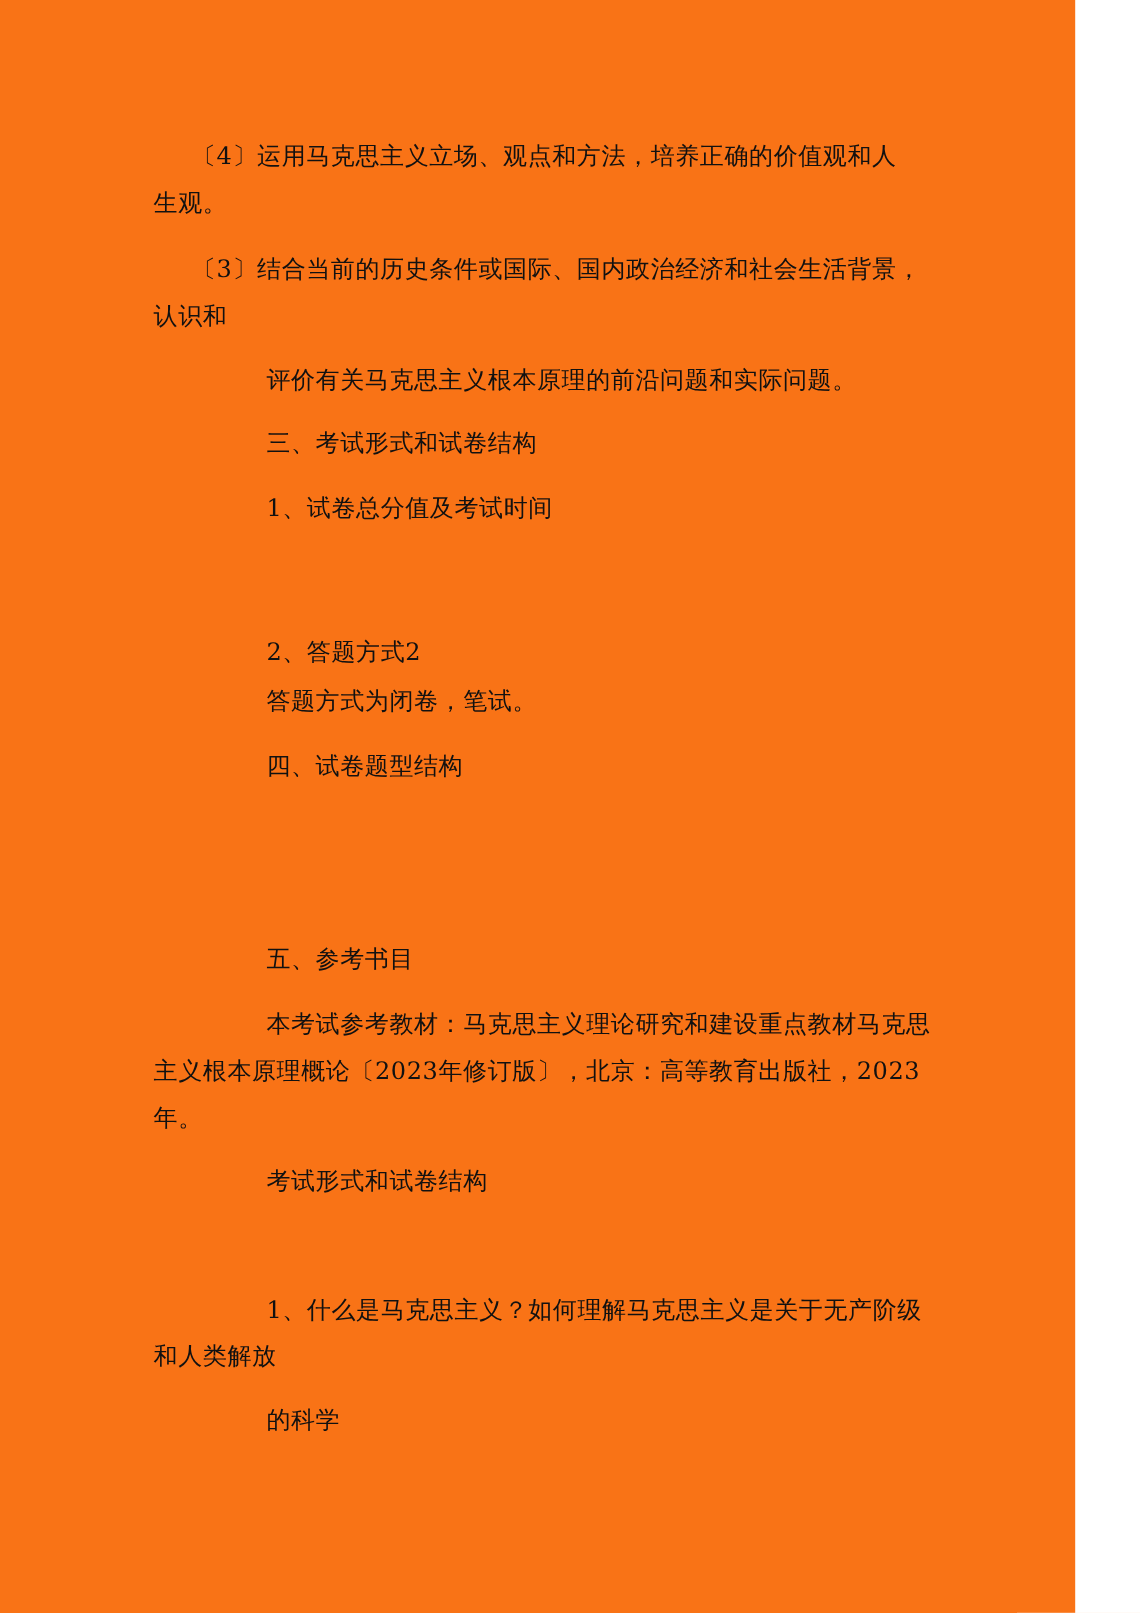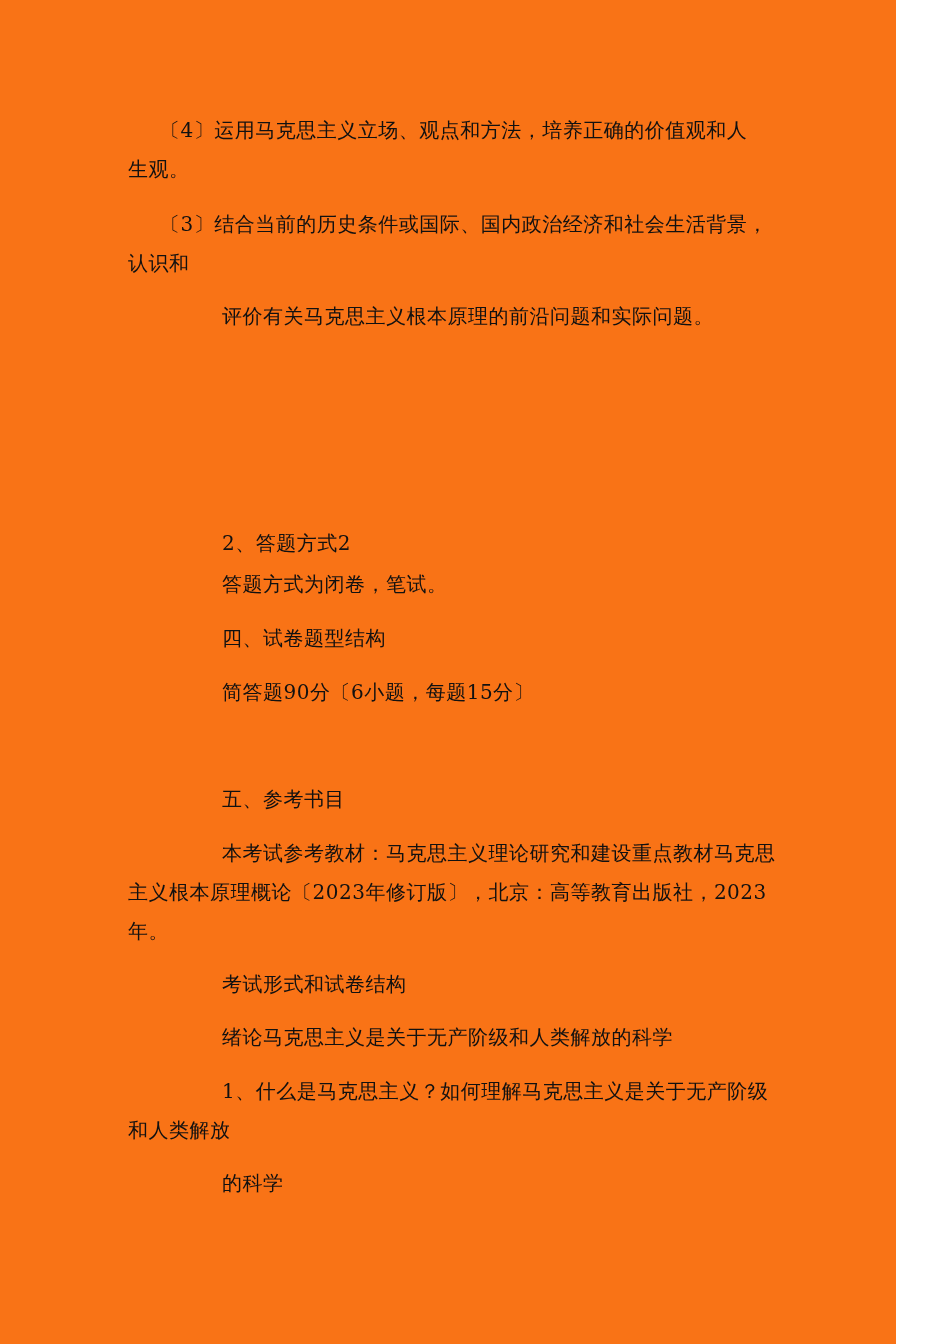--- a/index.html
+++ b/index.html
@@ -36,26 +36,26 @@
   </style>
 </head>
 <body>
 
 <div class="page">
   <div class="line indent-1" style="top:117px">〔4〕运用马克思主义立场、观点和方法，培养正确的价值观和人</div>
   <div class="line indent-0" style="top:156px">生观。</div>
   <div class="line indent-1" style="top:211px">〔3〕结合当前的历史条件或国际、国内政治经济和社会生活背景，</div>
   <div class="line indent-0" style="top:250px">认识和</div>
   <div class="line indent-2" style="top:303px">评价有关马克思主义根本原理的前沿问题和实际问题。</div>
+  <div class="line indent-2" style="top:356px">三、考试形式和试卷结构</div>
+  <div class="line indent-2" style="top:410px">1、试卷总分值及考试时间</div>
   <div class="line indent-2" style="top:530px">2、答题方式2</div>
   <div class="line indent-2" style="top:571px">答题方式为闭卷，笔试。</div>
   <div class="line indent-2" style="top:625px">四、试卷题型结构</div>
-  <div class="line indent-2" style="top:679px">简答题90分〔6小题，每题15分〕</div>
   <div class="line indent-2" style="top:786px">五、参考书目</div>
   <div class="line indent-2" style="top:840px">本考试参考教材：马克思主义理论研究和建设重点教材马克思</div>
   <div class="line indent-0" style="top:879px">主义根本原理概论〔2023年修订版〕，北京：高等教育出版社，2023</div>
   <div class="line indent-0" style="top:918px">年。</div>
   <div class="line indent-2" style="top:971px">考试形式和试卷结构</div>
-  <div class="line indent-2" style="top:1024px">绪论马克思主义是关于无产阶级和人类解放的科学</div>
   <div class="line indent-2" style="top:1078px">1、什么是马克思主义？如何理解马克思主义是关于无产阶级</div>
   <div class="line indent-0" style="top:1117px">和人类解放</div>
   <div class="line indent-2" style="top:1170px">的科学</div>
 </div>
 
 </body></html>

